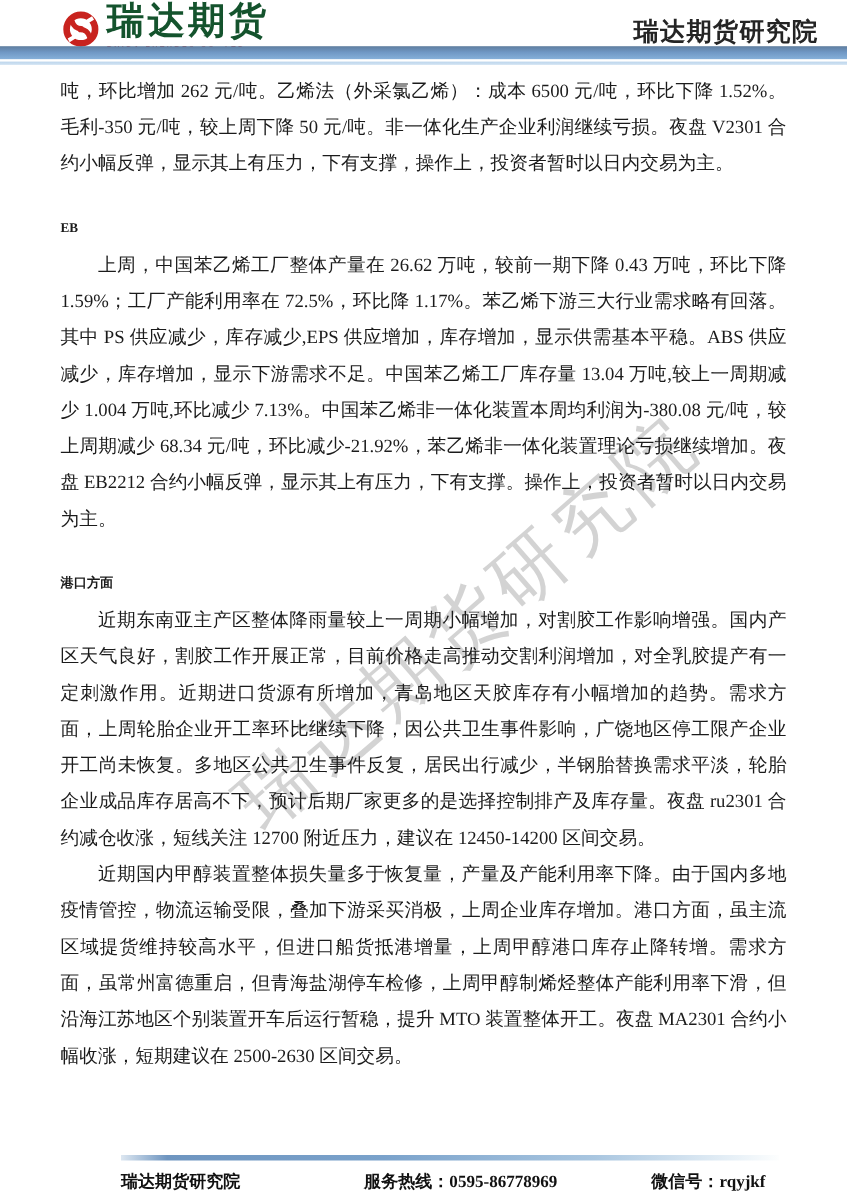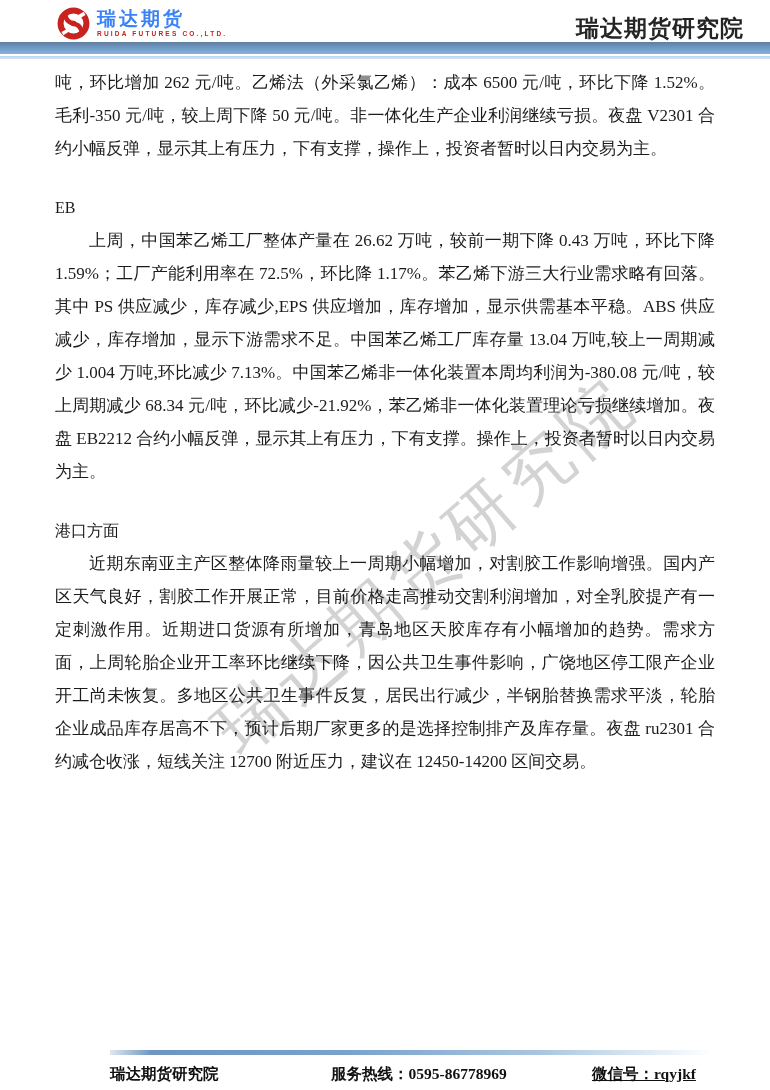--- a/index.html
+++ b/index.html
@@ -9,22 +9,22 @@
     background:#ffffff; overflow:hidden;
     font-family:"Liberation Serif","DejaVu Serif",serif;
     color:#1b1b1b;
   }
   
   .header { position:absolute; top:0; left:0; width:770px; height:42px; }
   .logo { position:absolute; left:55px; top:5px; display:flex; align-items:center; }
   .logo-icon { width:37px; height:37px; margin-right:5px; flex:0 0 auto; }
   .logo-text { display:flex; flex-direction:column; line-height:1; }
   .brand-cn {
-    font-family:Liberation Sans, sans-serif;
-    font-weight:bold; font-size:19px; color:#3b82f6; letter-spacing:3px;
+    font-family:Liberation Mono, monospace;
+    font-weight:bold; font-size:34px; color:#14532d; letter-spacing:3px;
   }
   .brand-en {
     font-family:"Liberation Sans","DejaVu Sans",sans-serif;
     font-size:6.5px; color:#c4211c; letter-spacing:2.2px; margin-top:3px; font-weight:bold;
   }
   .header-title {
     position:absolute; right:26px; top:13px;
     font-family:"Liberation Sans","DejaVu Sans",sans-serif;
     font-weight:bold; font-size:23px; color:#242424; letter-spacing:1px;
   }
@@ -37,38 +37,38 @@
   .watermark {
     position:absolute; left:160px; top:520px; z-index:1;
     font-size:68px; letter-spacing:8px; white-space:nowrap;
     color:rgba(140,140,140,0.38);
     transform:rotate(-41deg); transform-origin:center center;
     pointer-events:none; user-select:none;
   }
   
   .content { position:absolute; left:55px; top:66px; width:660px; z-index:2; }
   .section-heading {
-    font-size:16px; font-weight:normal; line-height:33px; margin-top:26px;
+    font-size:12px; font-weight:bold; line-height:33px; margin-top:26px;
   }
   .section:first-child .section-heading { margin-top:0; }
   .para {
     font-size:17px; line-height:33px; text-align:justify;
     text-indent:2em; word-break:break-all;
   }
   .para.no-indent { text-indent:0; }
   
   .footer-bar {
     position:absolute; left:110px; top:1050px; width:598px; height:5px; z-index:2;
     background:linear-gradient(90deg,#dde7f1 0%,#6e95c0 7%,#7aa2cb 40%,#a9c6e0 72%,#eaf2f8 94%,#fdfefe 100%);
   }
   .footer { position:absolute; left:0; top:1064px; width:770px; height:24px; z-index:2; }
   .footer span { font-weight:bold; font-size:15.5px; color:#111; }
   .footer-org { position:absolute; left:110px; top:0; }
   .footer-hotline { position:absolute; left:315px; top:0;margin-left:16px; }
-  .footer-wechat { position:absolute; left:592px; top:0;text-decoration:underline; }
+  .footer-wechat { position:absolute; left:592px; top:0; }
 </style>
 </head>
 <body>
 
 <div class="page">
 
   <header class="header">
     <div class="logo">
       <svg class="logo-icon" viewBox="0 0 40 40" xmlns="http://www.w3.org/2000/svg" aria-hidden="true">
         <circle cx="20" cy="20" r="14" fill="none" stroke="#c8231e" stroke-width="6.5"></circle>
@@ -108,20 +108,23 @@
     </section>
 
     <section class="section">
       <h2 class="section-heading">港口方面</h2>
       <div class="section-paragraphs">
           <p class="para">近期东南亚主产区整体降雨量较上一周期小幅增加，对割胶工作影响增强。国内产区天气良好，割胶工作开展正常，目前价格走高推动交割利润增加，对全乳胶提产有一定刺激作用。近期进口货源有所增加，青岛地区天胶库存有小幅增加的趋势。需求方面，上周轮胎企业开工率环比继续下降，因公共卫生事件影响，广饶地区停工限产企业开工尚未恢复。多地区公共卫生事件反复，居民出行减少，半钢胎替换需求平淡，轮胎企业成品库存居高不下，预计后期厂家更多的是选择控制排产及库存量。夜盘 ru2301 合约减仓收涨，短线关注 12700 附近压力，建议在 12450-14200 区间交易。</p>
         </div>
     </section>
 
     <section class="section">
+      <div class="section-paragraphs">
+          <p class="para">近期国内甲醇装置整体损失量多于恢复量，产量及产能利用率下降。由于国内多地疫情管控，物流运输受限，叠加下游采买消极，上周企业库存增加。港口方面，虽主流区域提货维持较高水平，但进口船货抵港增量，上周甲醇港口库存止降转增。需求方面，虽常州富德重启，但青海盐湖停车检修，上周甲醇制烯烃整体产能利用率下滑，但沿海江苏地区个别装置开车后运行暂稳，提升 MTO 装置整体开工。夜盘 MA2301 合约小幅收涨，短期建议在 2500-2630 区间交易。</p>
+        </div>
     </section>
 
   </main>
 
   <div class="footer-bar"></div>
 
   <footer class="footer">
     <span class="footer-org">瑞达期货研究院</span>
     <span class="footer-hotline"><span>服务热线：</span><span>0595-86778969</span></span>
     <span class="footer-wechat"><span>微信号：</span><span>rqyjkf</span></span>

